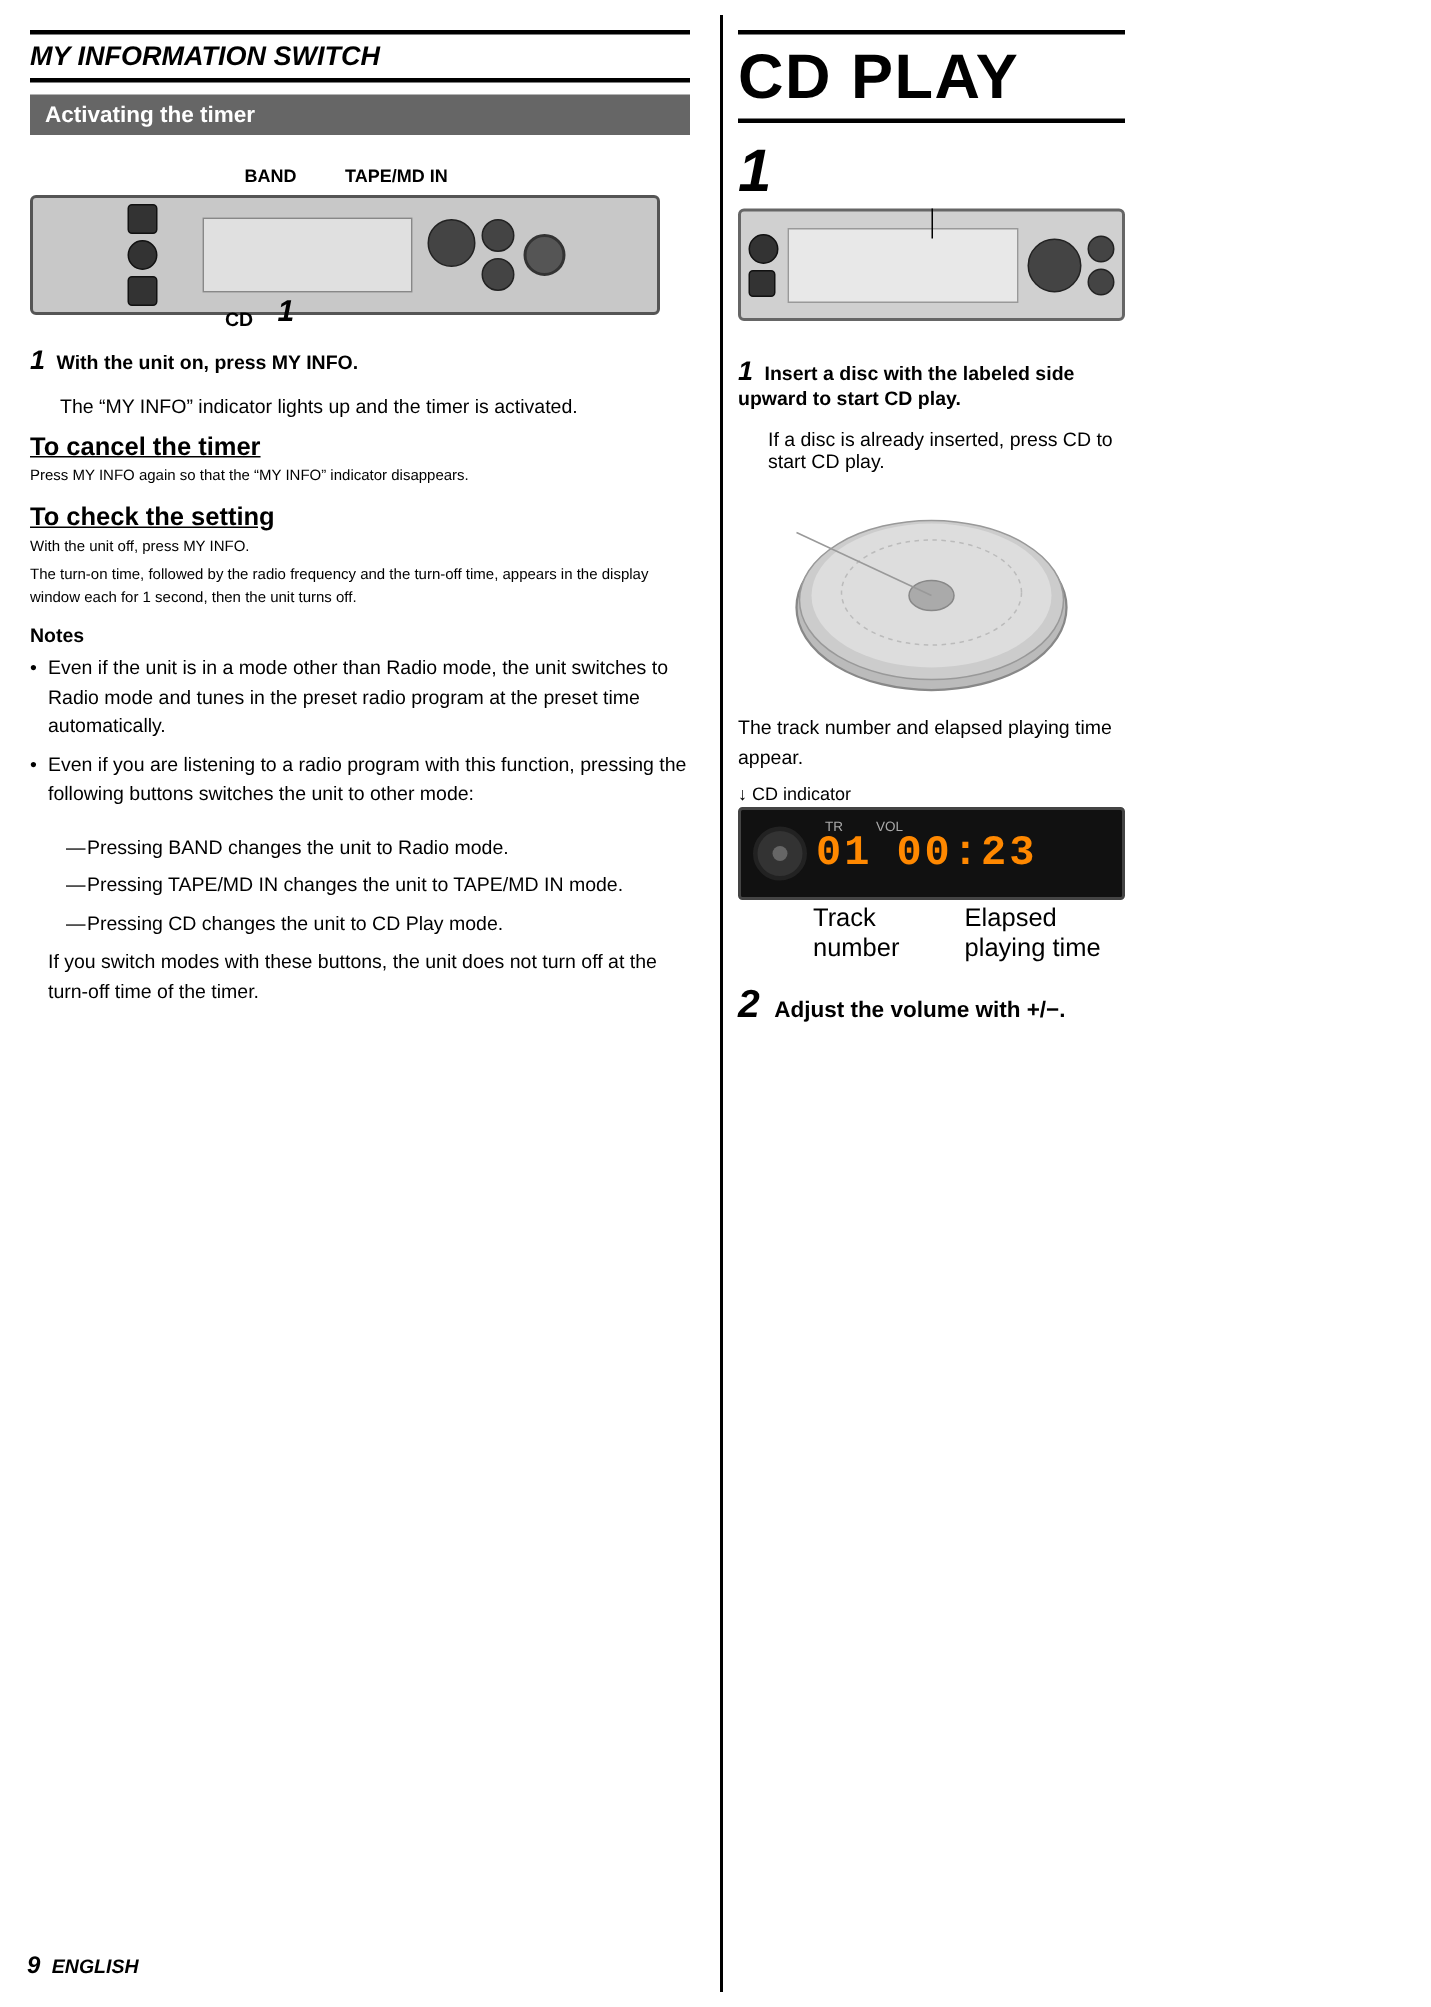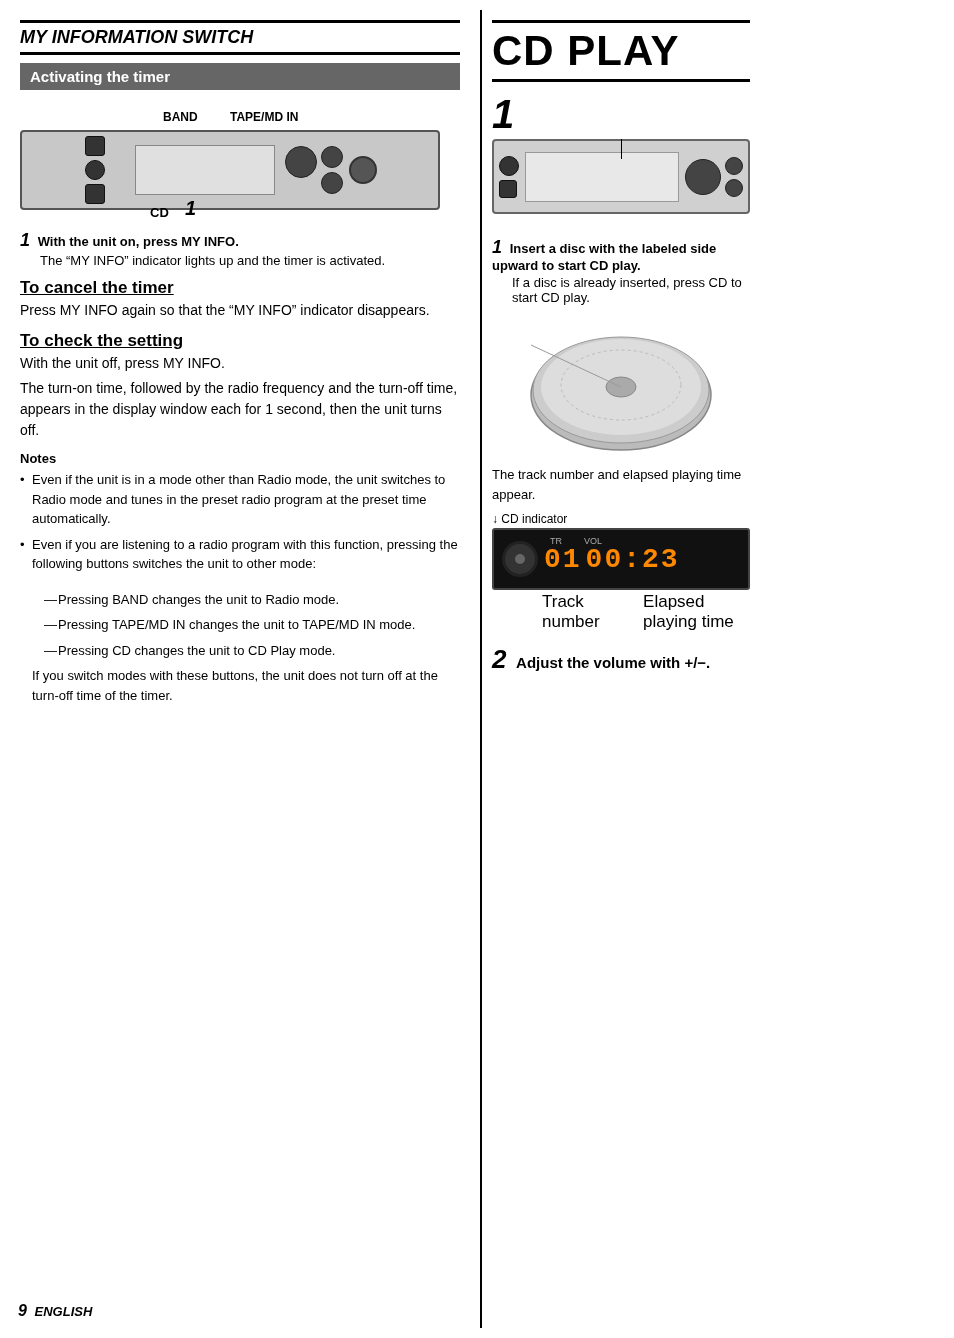--- a/index.html
+++ b/index.html
@@ -143,33 +143,33 @@
       font-size: 18px;
       font-style: italic;
       font-weight: bold;
       margin-right: 4px;
     }
     .step-text {
       font-size: 13px;
     }
     .sub-text {
       margin-left: 20px;
-      margin-top: 2px;
+      margin-top: 12px;
       font-size: 13px;
     }
 
     .sub-heading {
       font-weight: bold;
       font-size: 17px;
       margin-top: 10px;
       margin-bottom: 2px;
       text-decoration: underline;
     }
     .body-text {
-      font-size: 14px;
+      font-size: 10px;
       margin-bottom: 4px;
       line-height: 1.5;
     }
 
     .notes-heading {
       font-weight: bold;
       font-size: 13px;
       margin-top: 10px;
       margin-bottom: 4px;
     }
@@ -346,21 +346,21 @@
     .cd-disc-inner {
       width: 10px;
       height: 10px;
       border-radius: 50%;
       background: #666;
     }
     .cd-seg-display {
       flex: 1;
       display: flex;
       align-items: center;
-      gap: 4px;
+      gap: 16px;
     }
     .cd-track-num {
       color: #f80;
       font-size: 28px;
       font-weight: bold;
       font-family: 'Courier New', monospace;
       letter-spacing: 2px;
     }
     .cd-time {
       color: #f80;

